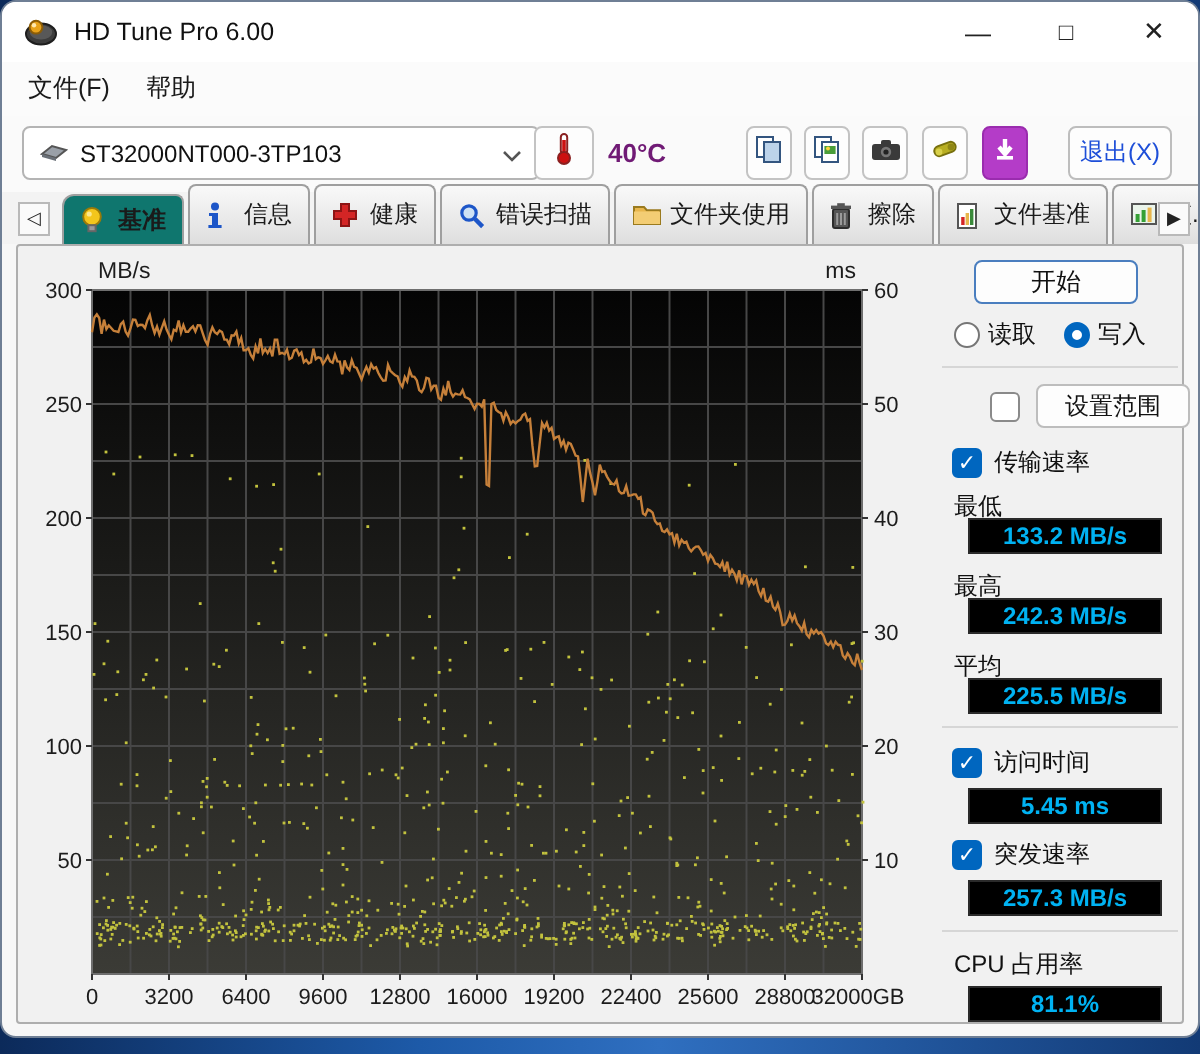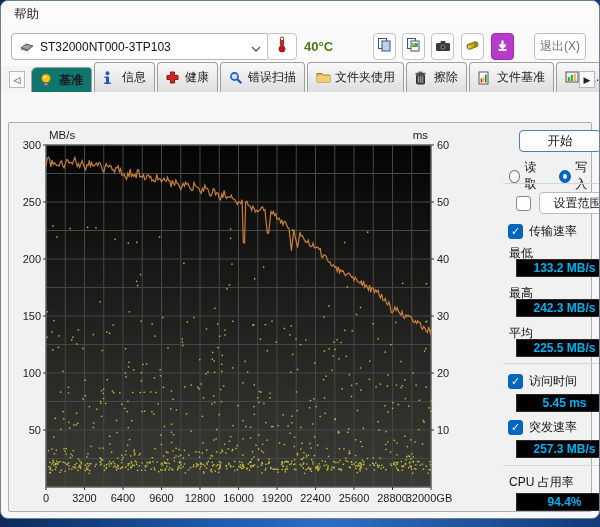--- a/index.html
+++ b/index.html
@@ -25,23 +25,23 @@
 
   
   .toolbar { position:relative; height:38px; background:#fafafa; }
   .combo { position:absolute; left:10px; top:5px; width:259px; height:27px; background:#fff;
     border:1px solid #b4b4b4; border-radius:4px; display:flex; align-items:center; padding:0 8px; }
   .combo .dname { font-size:12px; color:#111; margin-left:6px; flex:1; white-space:nowrap; overflow:hidden; }
   .tbtn { position:absolute; top:5px; height:27px; background:#fdfdfd; border:1px solid #c3c3c3;
     border-radius:4px; display:flex; align-items:center; justify-content:center; }
   .tbtn.small { width:23px; }
   .tbtn.purple { background:#b43cc8; border-color:#9a2cae; }
-  .temp { position:absolute; left:303px; top:11px; font-size:13px; font-weight:bold; color:#4d7c0f; }
+  .temp { position:absolute; left:303px; top:11px; font-size:13px; font-weight:bold; color:#701a75; }
   .exitbtn { position:absolute; left:533px; top:5px; width:52px; height:27px; background:#fdfdfd;
-    border:1px solid #bdbdbd; border-radius:4px; font-size:12px; color:#737373;
+    border:1px solid #bdbdbd; border-radius:4px; font-size:12px; color:#1d4ed8;
     display:flex; align-items:center; justify-content:center; }
 
   
   .tabstrip { position:relative; height:26px; background:#f3f3f3; }
   .tabarrow { position:absolute; top:5px; width:16px; height:17px; background:#fafafa;
     border:1px solid #b9b9b9; font-size:9px; color:#222; display:flex; align-items:center; justify-content:center; }
   .tabarrow.left { left:8px; }
   .tabarrow.right { left:578px; }
   .tabs { position:absolute; left:30px; bottom:0; display:flex; align-items:flex-end; }
   .tab { height:30px; display:flex; align-items:center; gap:4px; padding:0 8px;
@@ -51,47 +51,64 @@
     border-radius:6px 4px 0 0; box-shadow:0 1px 0 #fff; }
   .tab .ticon { width:15px; height:14px; display:inline-flex; }
 
   
   .content { position:absolute; left:7px; right:7px; top:121px; bottom:6px;
     background:#f1f1f1; border:1px solid #aeaeae; border-radius:2px; }
   #chartbox { position:absolute; left:12px; top:2px; }
 
   
   .rp { position:absolute; left:458px; top:0; width:128px; height:100%; font-size:12px; color:#111; }
-  .rp .abs { position:absolute;margin-left:32px; }
+  .rp .abs { position:absolute; }
   .startbtn { left:20px; top:7px; width:82px; height:22px; background:#fdfdfd;
     border:1px solid #4a7ebf; border-radius:4px; font-size:12.5px; color:#111;
     display:flex; align-items:center; justify-content:center; }
   .radiorow { left:10px; top:36px; display:flex; gap:14px; align-items:center; }
   .radio { width:13px; height:13px; border-radius:50%; background:#fff; border:1px solid #767676; }
   .radio.sel { border:4px solid #0066bf; }
   .rlabel { margin-left:4px; }
   .sep { left:4px; width:118px; height:1px; background:#d6d6d6; }
   .cb { width:15px; height:15px; border:1px solid #8a8a8a; border-radius:3px; background:#fff;
     display:inline-flex; align-items:center; justify-content:center; flex:none; }
   .cb.checked { background:#0066bf; border-color:#0066bf; color:#fff; font-size:11px; }
-  .rangerow { left:17px; top:69px; display:flex; align-items:center; gap:8px; }
+  .rangerow { left:28px; top:69px; display:flex; align-items:center; gap:8px; }
   .rangebtn { width:77px; height:22px; background:#fdfdfd; border:1px solid #bdbdbd; border-radius:4px;
     display:flex; align-items:center; justify-content:center; font-size:12px; }
   .cbrow { display:flex; align-items:center; gap:6px; }
   .slabel { left:10px; }
   .vbox { left:17px; width:97px; height:18px; background:#000; border:1px solid #2a2a2a;
     color:#00b2f2; font-weight:bold; font-size:12px; text-align:center; line-height:16px; }
 </style>
 </head>
 <body>
 
 <div class="window">
 
+  <div class="titlebar">
+    <span class="appicon">
+      <svg width="17" height="14" viewBox="0 0 17 14">
+        <ellipse cx="8.5" cy="8" rx="7.5" ry="5.2" fill="#3c3c3c" stroke="#1e1e1e"></ellipse>
+        <ellipse cx="8.5" cy="7.2" rx="5.6" ry="3.6" fill="#585858"></ellipse>
+        <circle cx="6" cy="4.6" r="3.2" fill="#e8a21a" stroke="#8a5c08"></circle>
+        <circle cx="5" cy="3.6" r="1.1" fill="#ffe9b0"></circle>
+      </svg>
+    </span>
+    <span class="title">HD Tune Pro 6.00</span>
+    <div class="wincontrols">
+        <span class="wc">—</span>
+        <span class="wc max">□</span>
+        <span class="wc">✕</span>
+      </div>
+  </div>
 
   <div class="menubar">
+      <span class="mi">文件(F)</span>
       <span class="mi">帮助</span>
     </div>
 
   <div class="toolbar">
     <div class="combo">
       <span>
         <svg width="14" height="10" viewBox="0 0 14 10">
           <path d="M1 6 L6 2 L13 4 L8 8 Z" fill="#9aa0a8" stroke="#555"></path>
           <path d="M1 6 L8 8 L8 9.5 L1 7.5 Z" fill="#6a7078"></path>
         </svg>
@@ -1244,17 +1261,17 @@
 
       <div class="abs cbrow" style="left:9px;top:296px;">
         <span class="cb checked" id="cb-burst">✓</span>
         <span>突发速率</span>
       </div>
       <div class="abs vbox" style="top:317px;">257.3 MB/s</div>
 
       <div class="abs sep" style="top:342px;"></div>
 
       <div class="abs slabel" style="top:351px;">CPU 占用率</div>
-      <div class="abs vbox" style="top:370px;">94.4%</div>
+      <div class="abs vbox" style="top:370px;">81.1%</div>
     </div>
   </div>
 
 </div>
 
 </body></html>

